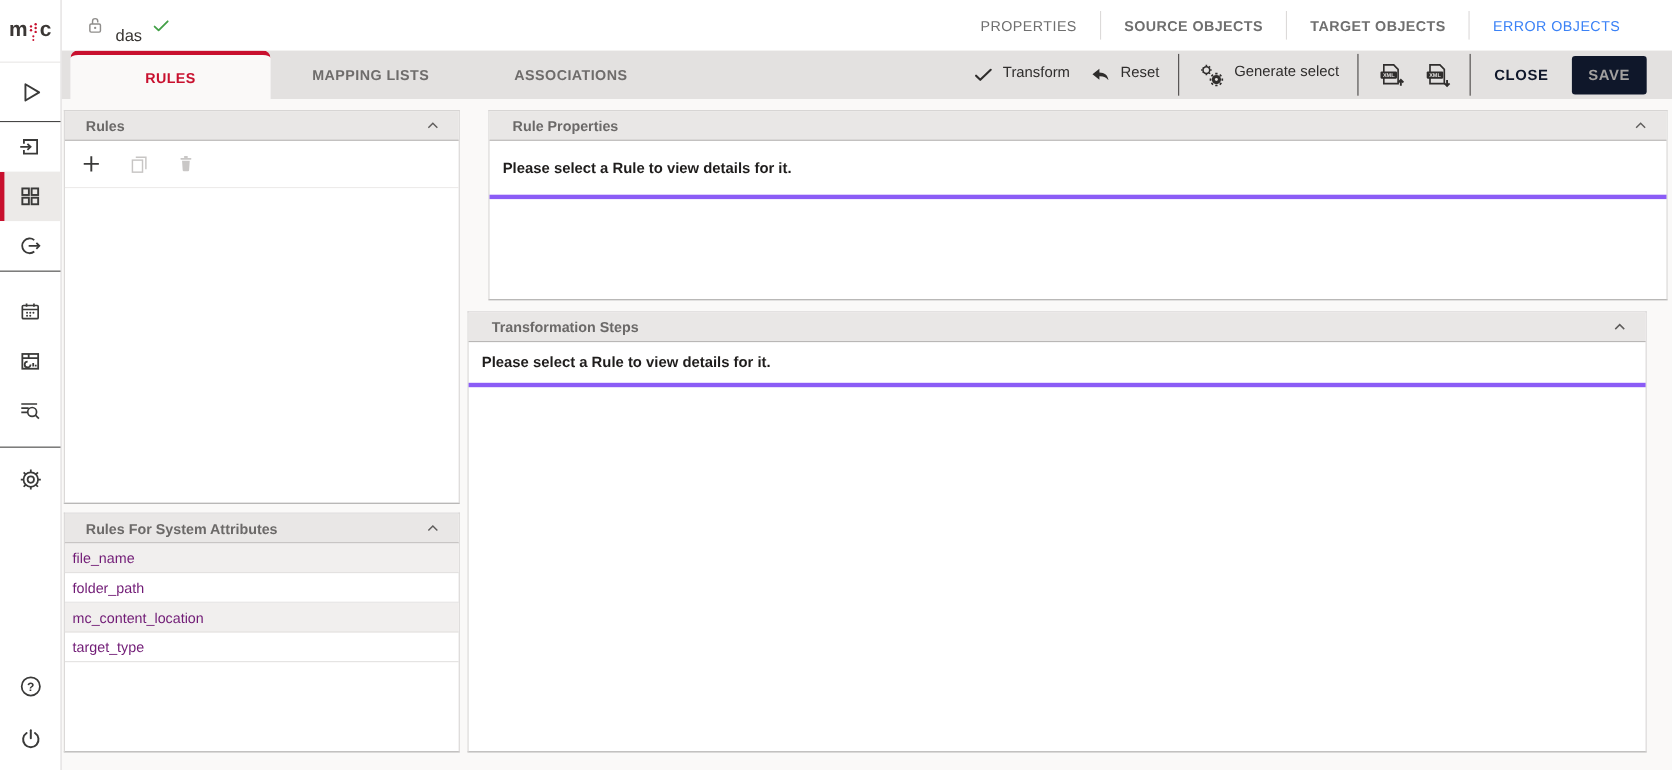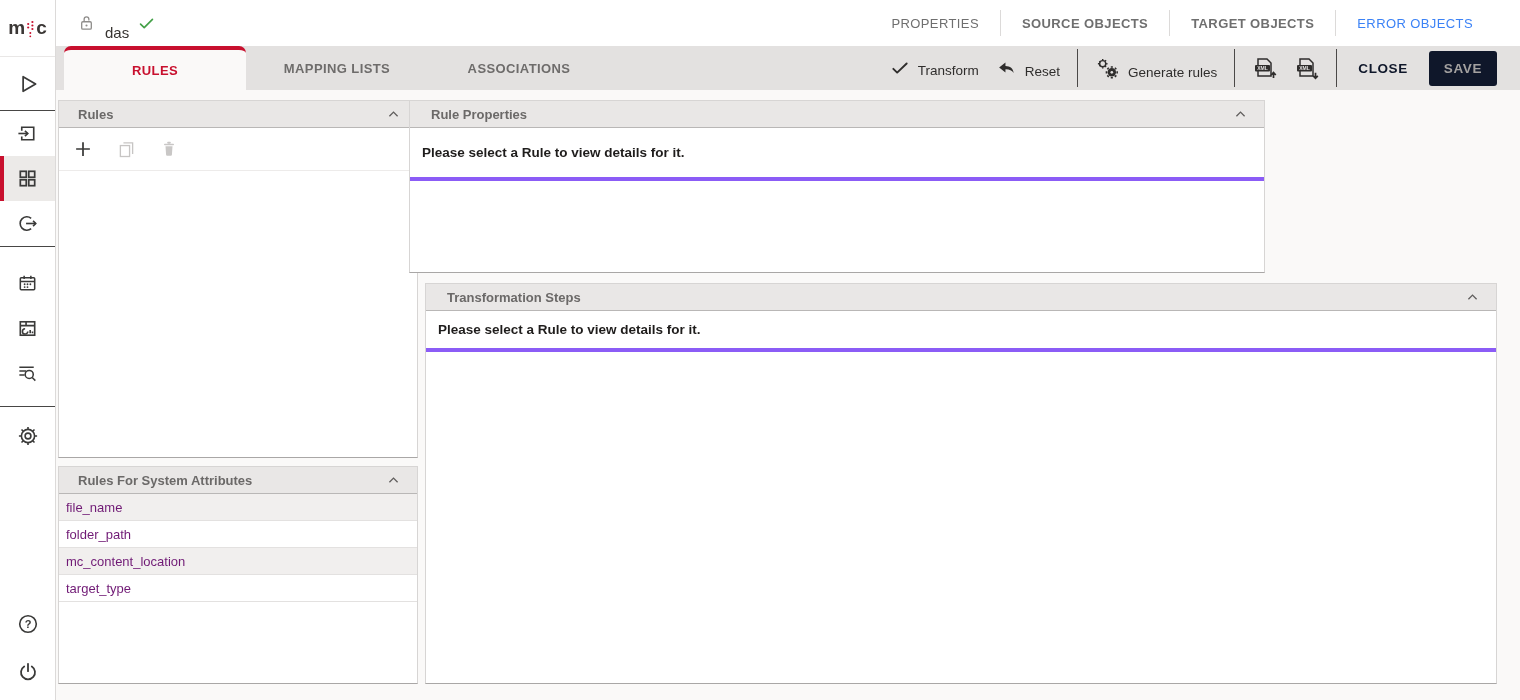--- a/index.html
+++ b/index.html
@@ -46,41 +46,41 @@
   .top-tab.em{color:#3b82f6;font-weight:normal;}
   
   .tabrow{position:absolute;left:56px;top:46px;right:0;height:44px;background:var(--bar-gray);
     display:flex;align-items:stretch;}
   .subtabs{display:flex;margin-left:8px;}
   .subtab{width:182px;display:flex;align-items:center;justify-content:center;font-size:13px;
     font-weight:bold;letter-spacing:.4px;color:var(--muted);cursor:pointer;}
   .subtab.active{background:var(--page-bg);color:var(--accent-red);
     border-top:4px solid var(--accent-red);border-radius:7px 7px 0 0;}
   .toolbar{margin-left:auto;display:flex;align-items:center;gap:17px;padding-right:23px;}
-  .tool{display:flex;align-items:flex-end;gap:8px;font-size:13.5px;color:var(--ink);cursor:pointer;white-space:nowrap;}
+  .tool{display:flex;align-items:flex-start;gap:8px;font-size:13.5px;color:var(--ink);cursor:pointer;white-space:nowrap;}
   .tb-divider{width:1px;height:38px;background:#4a4847;}
   .btn-close{background:none;border:none;font-family:inherit;font-size:13.5px;font-weight:bold;
     letter-spacing:.6px;color:#0f172a;cursor:pointer;padding:6px 4px;}
   .btn-save{background:#0f172a;border:none;font-family:inherit;font-size:13.5px;font-weight:bold;
     letter-spacing:.6px;color:#a3a1a0;padding:10px 15px;border-radius:3px;cursor:default;}
   
   .content{position:absolute;left:56px;top:90px;right:0;bottom:0;background:var(--page-bg);}
   .panel{position:absolute;background:#fff;border:1px solid #d7d5d4;border-bottom-color:#a9a7a6;}
   .panel-head{height:27px;background:var(--head-gray);border-bottom:1px solid #b9b7b6;
     display:flex;align-items:center;font-size:13px;font-weight:bold;color:#6b6968;}
   .panel-head .chev{margin-left:auto;margin-right:16px;display:flex;align-items:center;cursor:pointer;color:#5f5d5c;}
   .pl19{padding-left:19px;} .pl21{padding-left:21px;}
   #rules-panel{left:2px;top:10px;width:360px;height:358px;}
   .rules-actions{height:43px;border-bottom:1px solid #edebea;display:flex;align-items:center;gap:15px;padding-left:10px;}
   .act{display:flex;align-items:center;justify-content:center;width:28px;height:28px;cursor:pointer;}
   #sysattr-panel{left:2px;top:376px;width:360px;height:218px;}
   .attr-row{height:27px;display:flex;align-items:center;padding-left:7px;font-size:13px;color:#701a75;
     border-bottom:1px solid #e3e1e0;cursor:pointer;}
   .attr-row:nth-child(odd){background:#f1efee;}
-  #ruleprops-panel{left:353px;top:10px;width:856px;height:173px;}
+  #ruleprops-panel{left:388px;top:10px;width:1072px;height:173px;}
   #steps-panel{left:369px;top:193px;width:1072px;height:401px;}
   .empty-msg{display:flex;align-items:center;padding-left:12px;font-size:13.5px;font-weight:bold;
     color:#1f1d1c;border-bottom:4px solid #8b5cf6;}
   .empty-msg.h53{height:53px;} .empty-msg.h41{height:41px;}
   svg{display:block;}
 </style>
 </head>
 <body>
 
 <nav class="sidebar">
@@ -259,21 +259,21 @@
     <div class="tool">
       <span>
           <svg width="25" height="23" viewBox="0 0 26 24" fill="none" stroke="currentColor">
             <circle cx="8" cy="7" r="3.2" stroke-width="1.5"></circle>
             <path stroke-width="1.5" d="M8 3.4 V2 M8 12 v-1.4 M11.6 7 H13 M3 7 h1.4 M10.5 4.5 l1-1 M4.5 9.5 l1-1 M10.5 9.5 l1 1 M4.5 4.5 l1 1"></path>
             <circle cx="17.5" cy="16" r="4.4" fill="currentColor" stroke="none"></circle>
             <path stroke-width="2.2" d="M17.5 11.2 V9.6 M17.5 22.4 v-1.6 M22.3 16 h1.6 M11.1 16 h1.6 M20.9 12.6 l1.1-1.1 M13 20.5 l1.1-1.1 M20.9 19.4 l1.1 1.1 M13 11.5 l1.1 1.1"></path>
             <circle cx="17.5" cy="16" r="1.4" fill="#e3e1e0" stroke="none"></circle>
           </svg>
         </span>
-      <span>Generate rules</span>
+      <span>Generate select</span>
     </div>
     <div class="tb-divider"></div>
     <div class="tool">
       <span>
           <svg width="25" height="24" viewBox="0 0 25 24">
             <path d="M6 3 h9 l4 4 v13 h-13 z" fill="none" stroke="currentColor" stroke-width="1.5"></path>
             <rect x="3" y="9" width="15" height="6.5" rx="1" fill="currentColor"></rect>
             <text x="10.5" y="14.1" font-size="5" font-weight="bold" fill="#e3e1e0" text-anchor="middle">XML</text>
             <path d="M21.5 22 v-5.2 M19.2 19 l2.3-2.4 2.3 2.4" fill="none" stroke="currentColor" stroke-width="1.7"></path>
           </svg>

